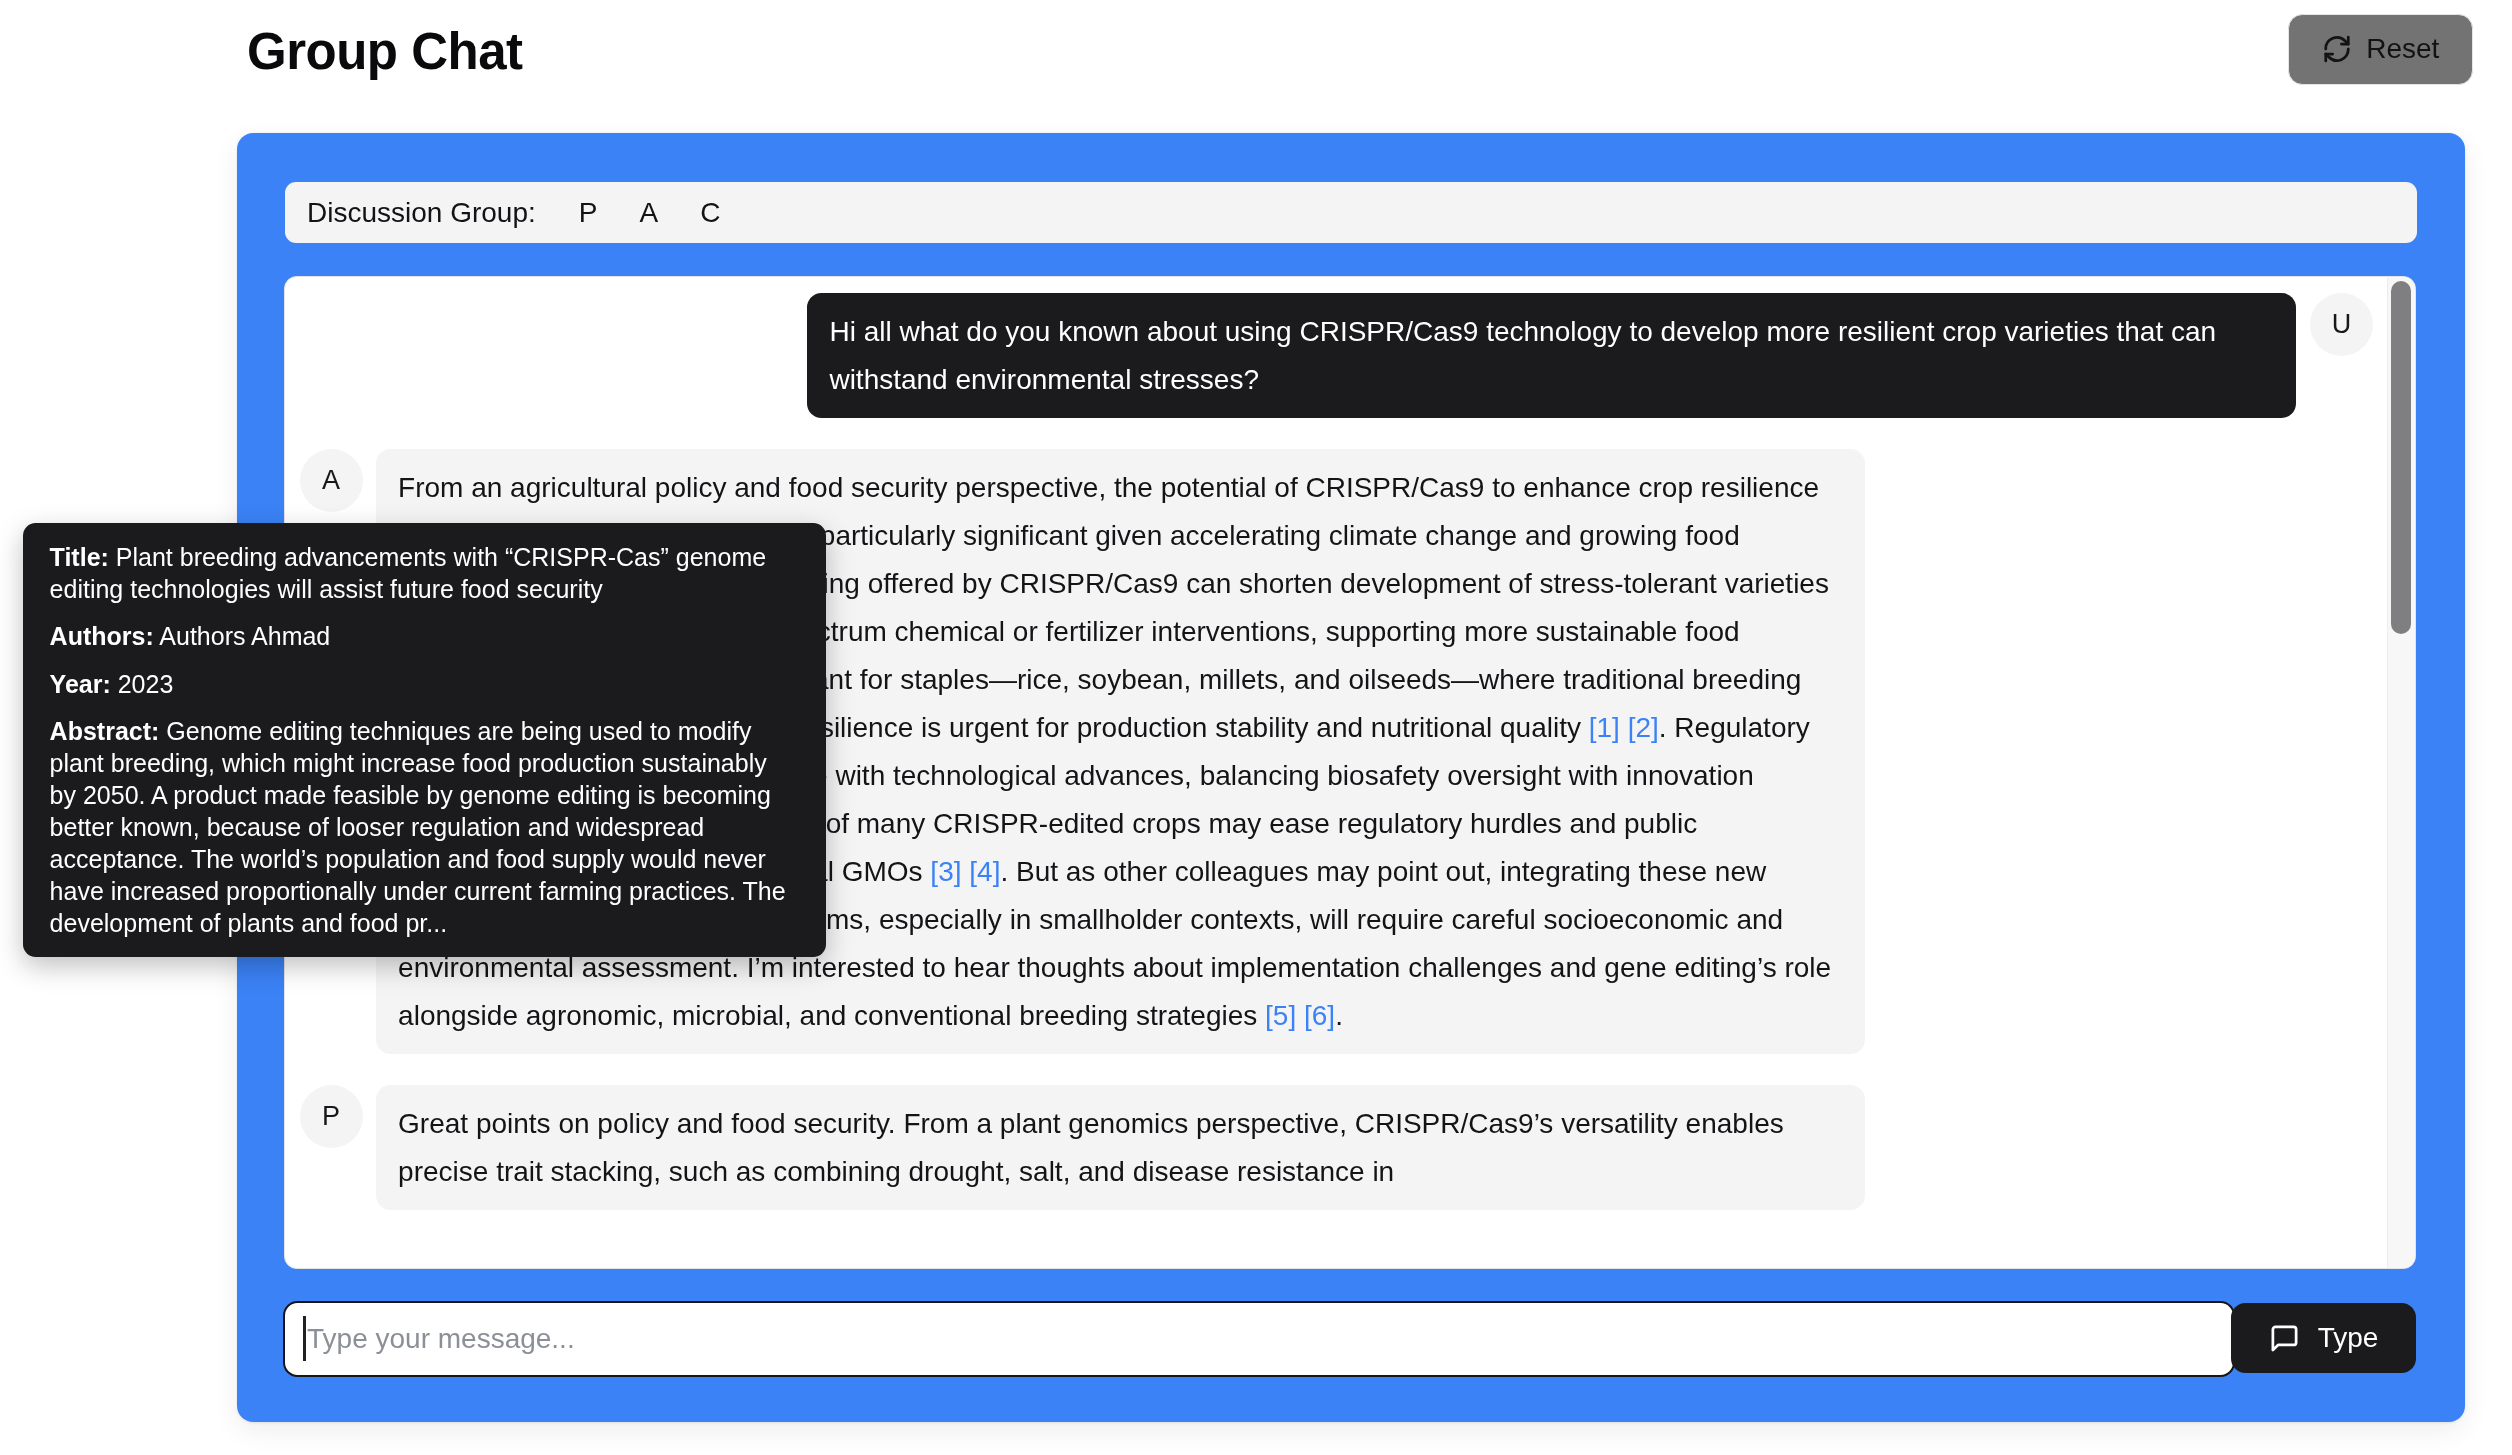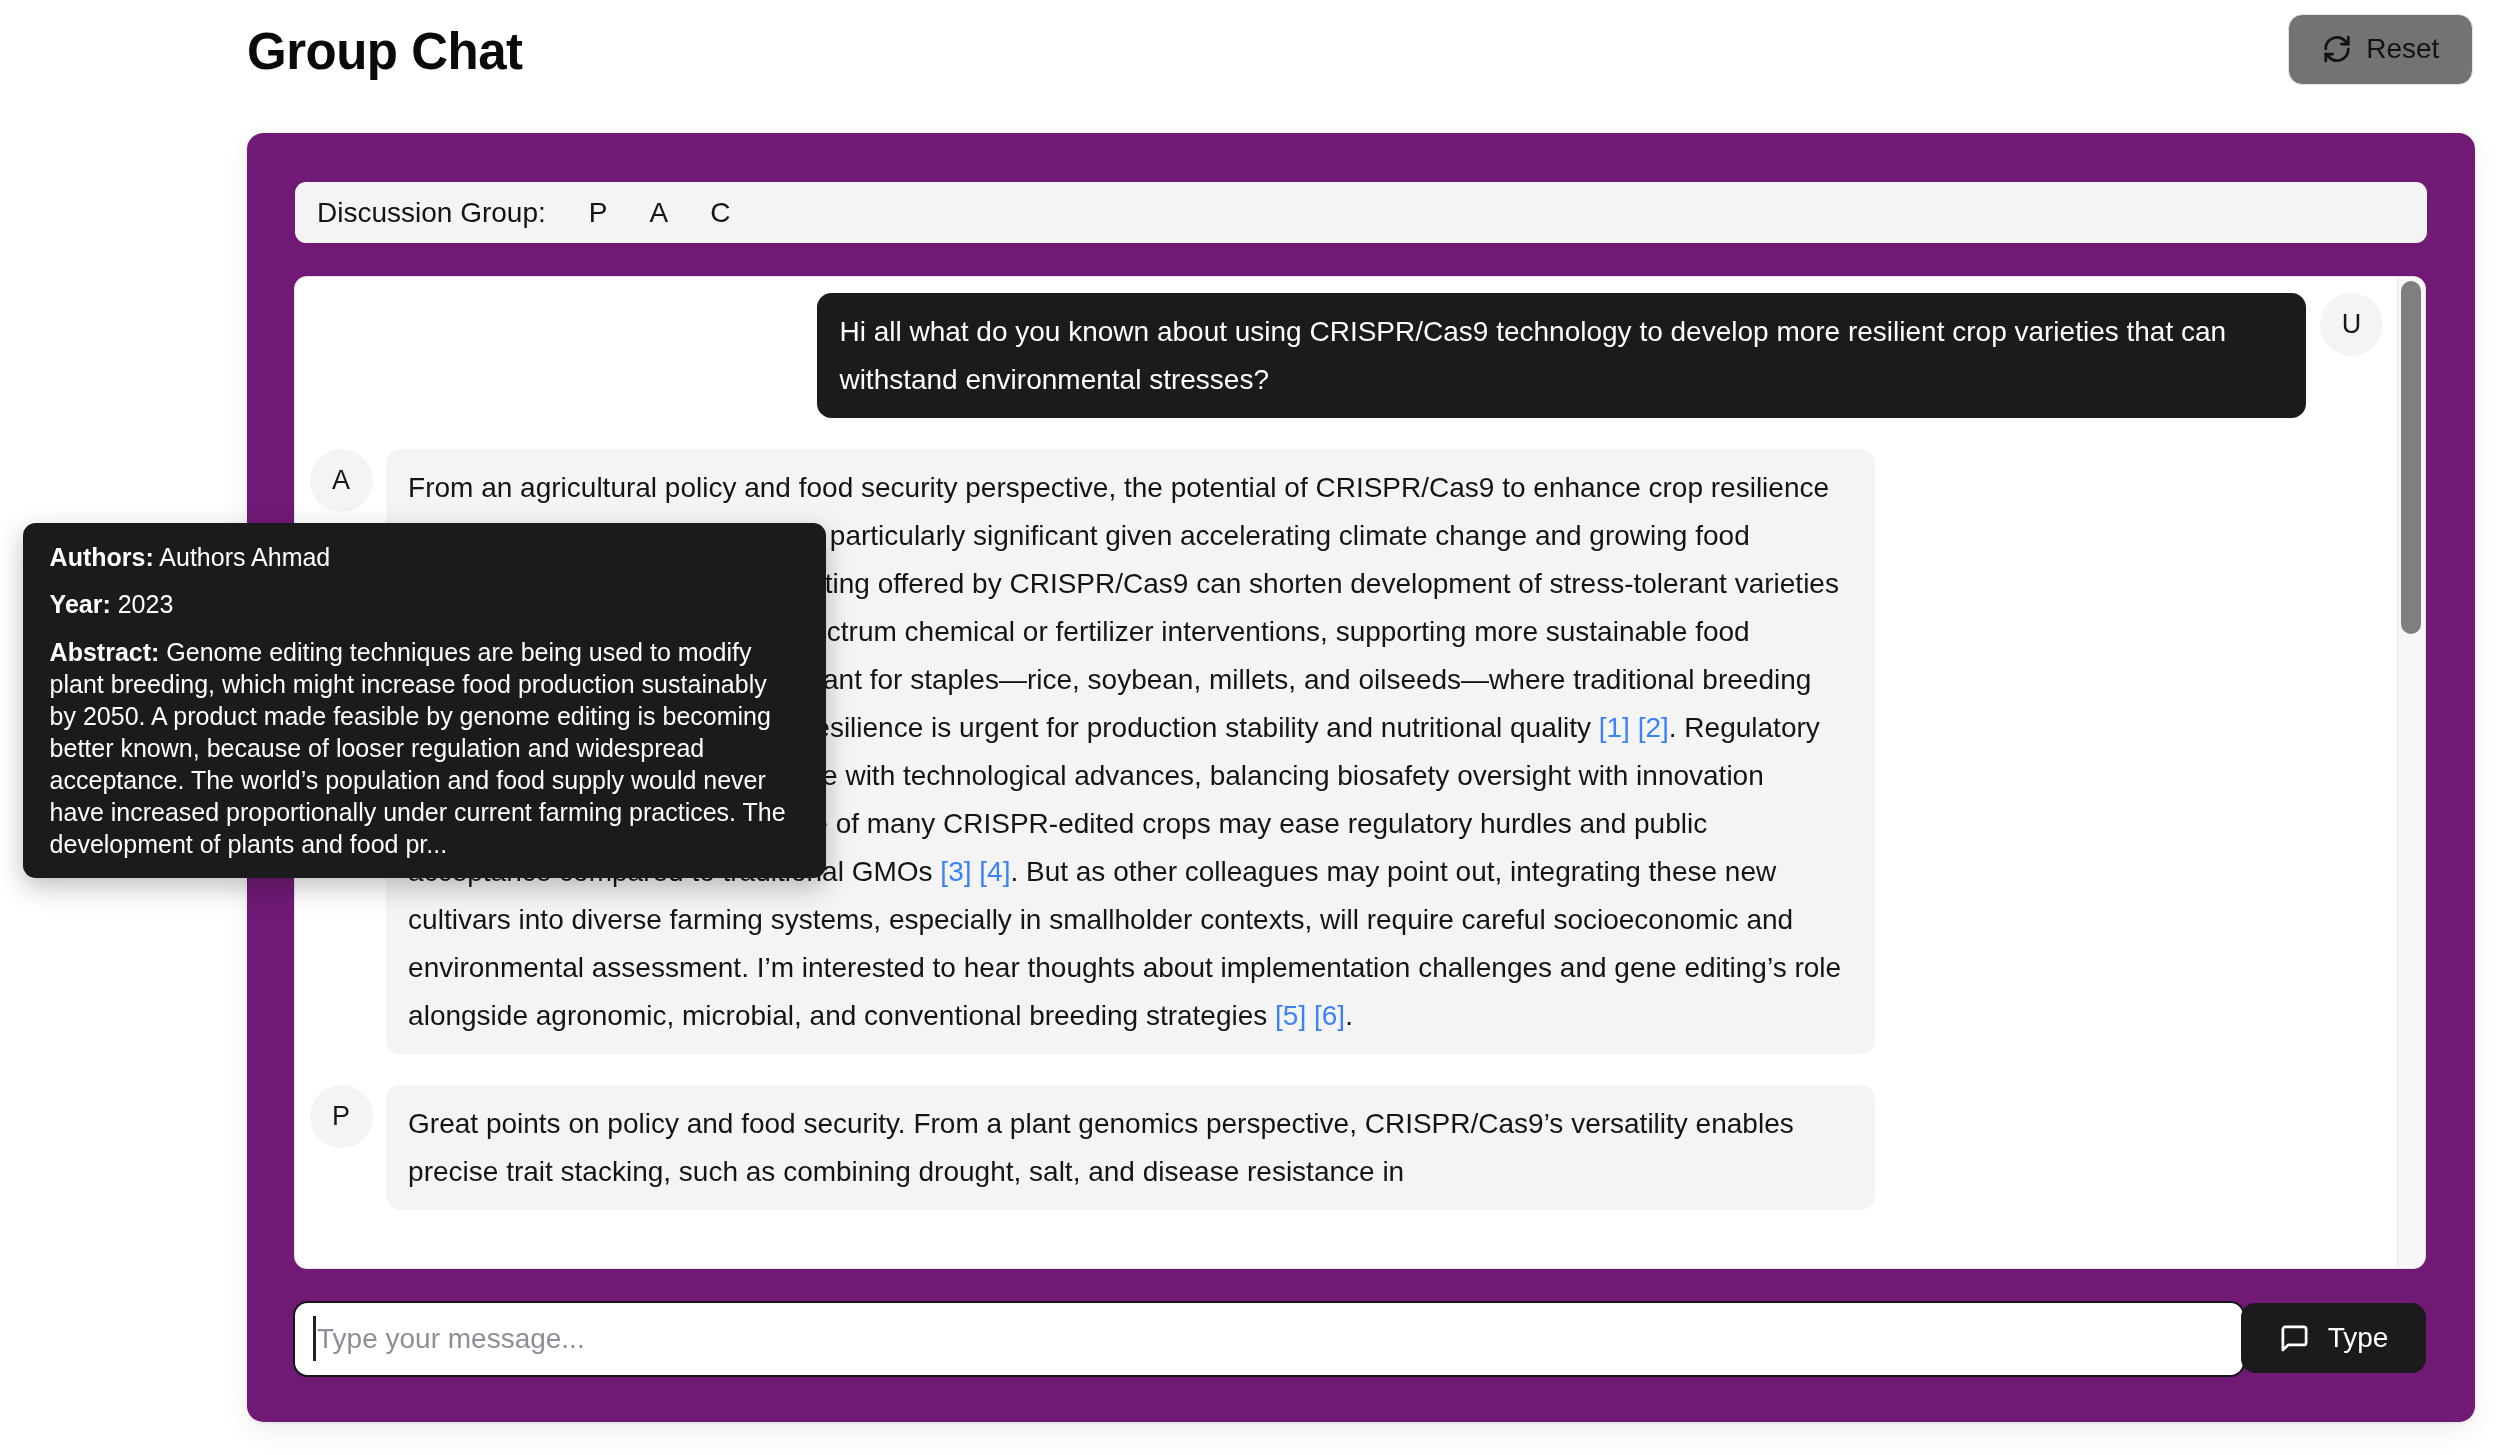--- a/index.html
+++ b/index.html
@@ -10,22 +10,22 @@
   
   .page-title { position:absolute; left:247px; top:22px; font-size:51px; font-weight:700;
                 letter-spacing:-0.5px; color:#0a0a0c; }
   .reset-btn { position:absolute; left:2288px; top:13.6px; width:185px; height:71px;
                background:#737373; border:1.8px solid #e5e5e8; border-radius:14.5px;
                display:flex; align-items:center; justify-content:center; gap:14.5px;
                font-size:28px; font-weight:500; color:#131316; cursor:pointer; }
   .reset-btn svg { width:30px; height:30px; stroke:#131316; }
 
   
-  .card { position:absolute; left:247px; top:133px; width:2228px; height:1289px;
-          background:#701a75; border-radius:16.3px;
+  .card { position:absolute; left:237px; top:133px; width:2228px; height:1289px;
+          background:#3b82f6; border-radius:16.3px;
           box-shadow:0 0.9px 2.7px rgba(0,0,0,.08), 0 9px 27px rgba(0,0,0,.07); }
 
   
   .disc-bar { position:absolute; left:48px; top:49px; width:2132px; height:61px;
               background:#f4f4f5; border-radius:11px; display:flex; align-items:center;
               padding:0 22px; font-size:28px; color:#131316; }
   .disc-label { margin-right:43px; }
   .participants { display:flex; gap:42px; }
   .participant { font-size:28px; color:#131316; }
 
@@ -134,17 +134,18 @@
     <span style="display:flex;">
       <svg viewBox="0 0 24 24" fill="none" stroke-width="2.1" stroke-linecap="round" stroke-linejoin="round">
         <path d="M21 15a2 2 0 0 1-2 2H7l-4 4V5a2 2 0 0 1 2-2h14a2 2 0 0 1 2 2z"></path>
       </svg>
     </span>
     <span>Type</span>
   </button>
 </div>
 
 <div class="tooltip">
+  <p><b>Title:</b> <span>Plant breeding advancements with “CRISPR-Cas” genome editing technologies will assist future food security</span></p>
   <p><b>Authors:</b> <span>Authors Ahmad</span></p>
   <p><b>Year:</b> <span>2023</span></p>
   <p><b>Abstract:</b> <span>Genome editing techniques are being used to modify plant breeding, which might increase food production sustainably by 2050. A product made feasible by genome editing is becoming better known, because of looser regulation and widespread acceptance. The world’s population and food supply would never have increased proportionally under current farming practices. The development of plants and food pr...</span></p>
 </div>
 
 
 </body></html>

